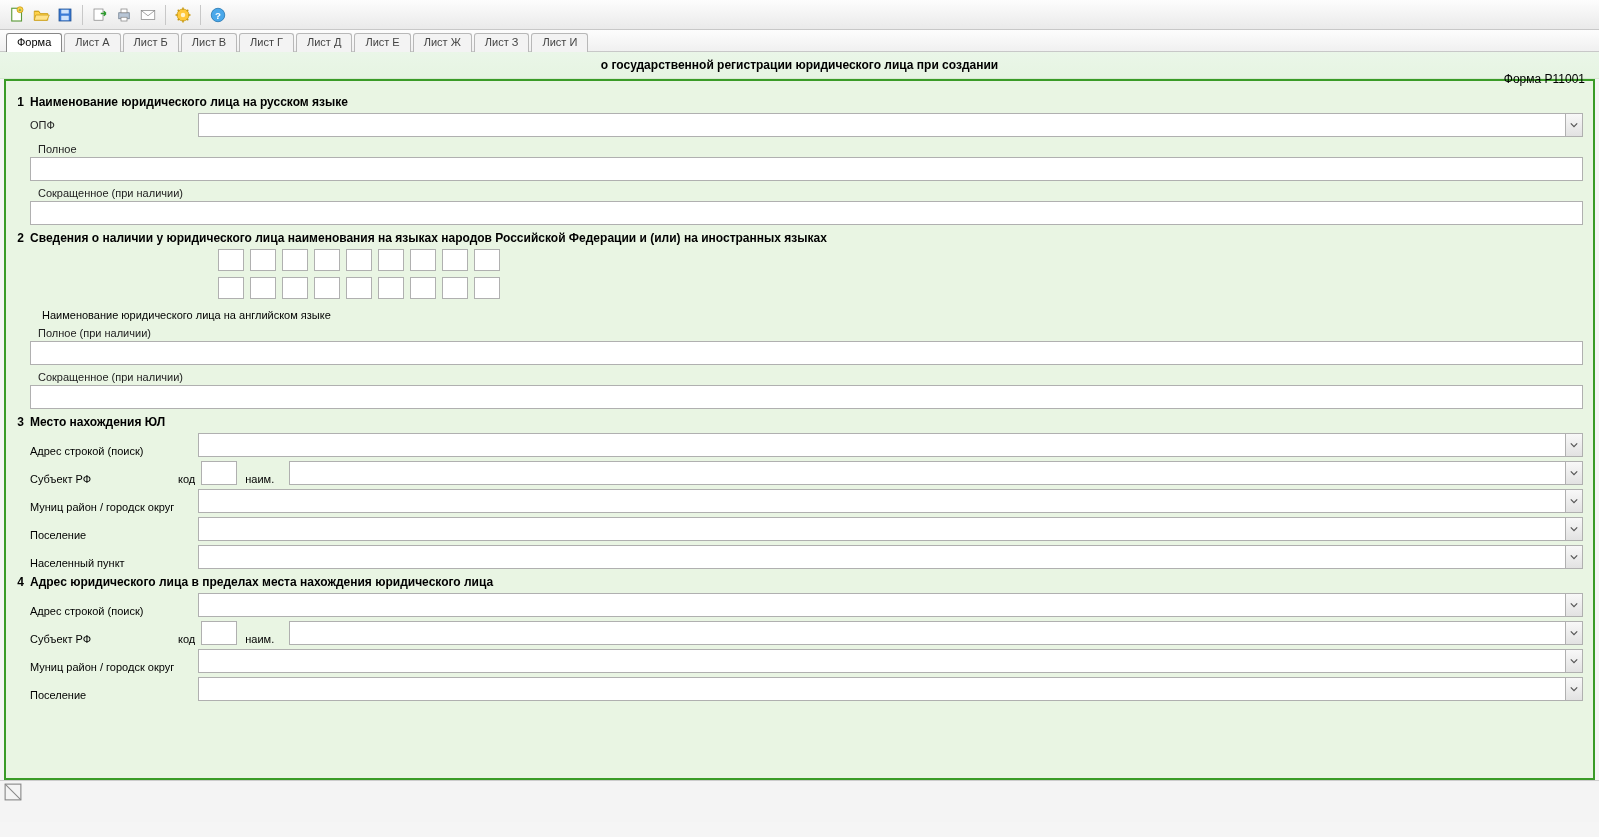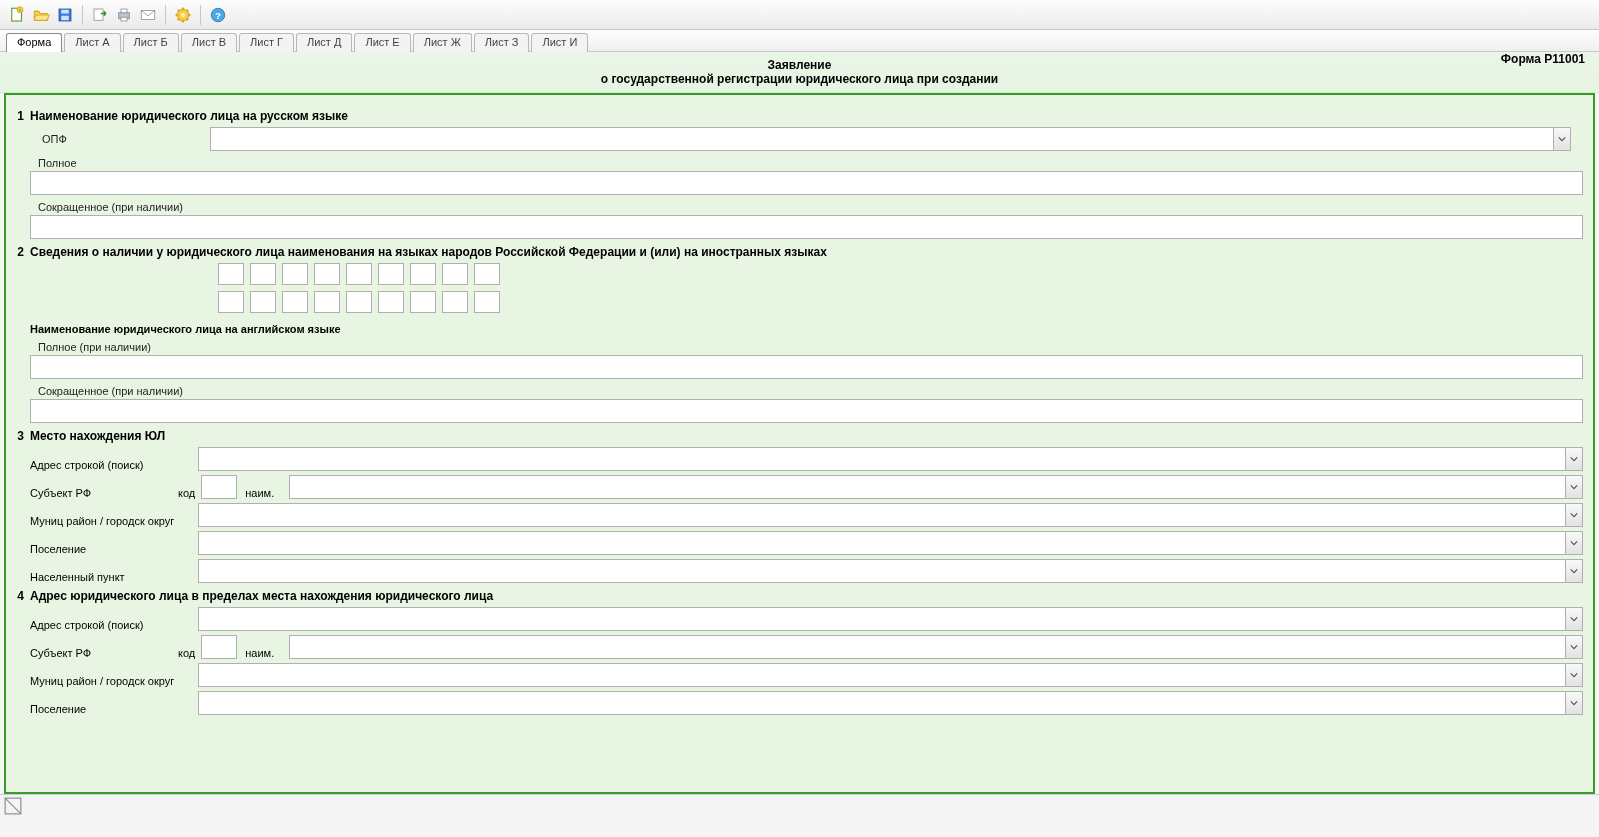--- a/index.html
+++ b/index.html
@@ -66,25 +66,25 @@
   align-items: center;
   position: relative;
 }
 .form-header .center {
   flex: 1;
   text-align: center;
   font-weight: bold;
   font-size: 12px;
 }
 .form-header .right {
-  font-weight: bold;
+  font-weight: normal;
   font-size: 12px;
   position: absolute;
   right: 14px;
-  top: 0;
+  top: 20px;
 }
 
 .form-scroll {
   height: calc(100vh - 30px - 22px - 42px - 42px);
   overflow-y: scroll;
   background: #e9f5e3;
   border: 2px solid #3a9b27;
   margin: 0 4px;
 }
 
@@ -109,21 +109,21 @@
   font-size: 12px;
 }
 
 .field-block {
   margin-left: 14px;
   margin-bottom: 6px;
 }
 .field-row {
   display: flex;
   align-items: center;
-  margin: 4px 12px;
+  margin: 4px 0;
 }
 .label-col {
   width: 168px;
   font-size: 11px;
   color: #222;
 }
 .label-sub {
   font-size: 11px;
   margin: 6px 0 2px 8px;
   color: #222;
@@ -313,21 +313,20 @@
   <div class="tab"><span>Лист Г</span></div>
   <div class="tab"><span>Лист Д</span></div>
   <div class="tab"><span>Лист Е</span></div>
   <div class="tab"><span>Лист Ж</span></div>
   <div class="tab"><span>Лист З</span></div>
   <div class="tab"><span>Лист И</span></div>
 </div>
 
 <div class="form-header">
   <div class="center">
-    <div>Заявление</div>
     <div>о государственной регистрации юридического лица при создании</div>
   </div>
   <div class="right">Форма Р11001</div>
 </div>
 
 <div class="form-scroll">
   <div class="form-body">
 
     <div class="section-row">
       <div class="section-num">1</div>
@@ -375,21 +374,21 @@
         <div class="chk"></div>
         <div class="chk"></div>
         <div class="chk"></div>
         <div class="chk"></div>
         <div class="chk"></div>
         <div class="chk"></div>
         <div class="chk"></div>
       </div>
     </div>
     <div class="field-block">
-      <div style="font-weight:bold; margin:6px 0 4px 0;">Наименование юридического лица на английском языке</div>
+      <div style="font-weight:normal; margin:6px 0 4px 12px;">Наименование юридического лица на английском языке</div>
       <div class="label-sub">Полное (при наличии)</div>
       <input type="text" class="fld" value="" style="">
       <div class="label-sub">Сокращенное (при наличии)</div>
       <input type="text" class="fld" value="" style="">
     </div>
 
     <div class="section-row">
       <div class="section-num">3</div>
       <div class="section-title">Место нахождения ЮЛ</div>
     </div>

